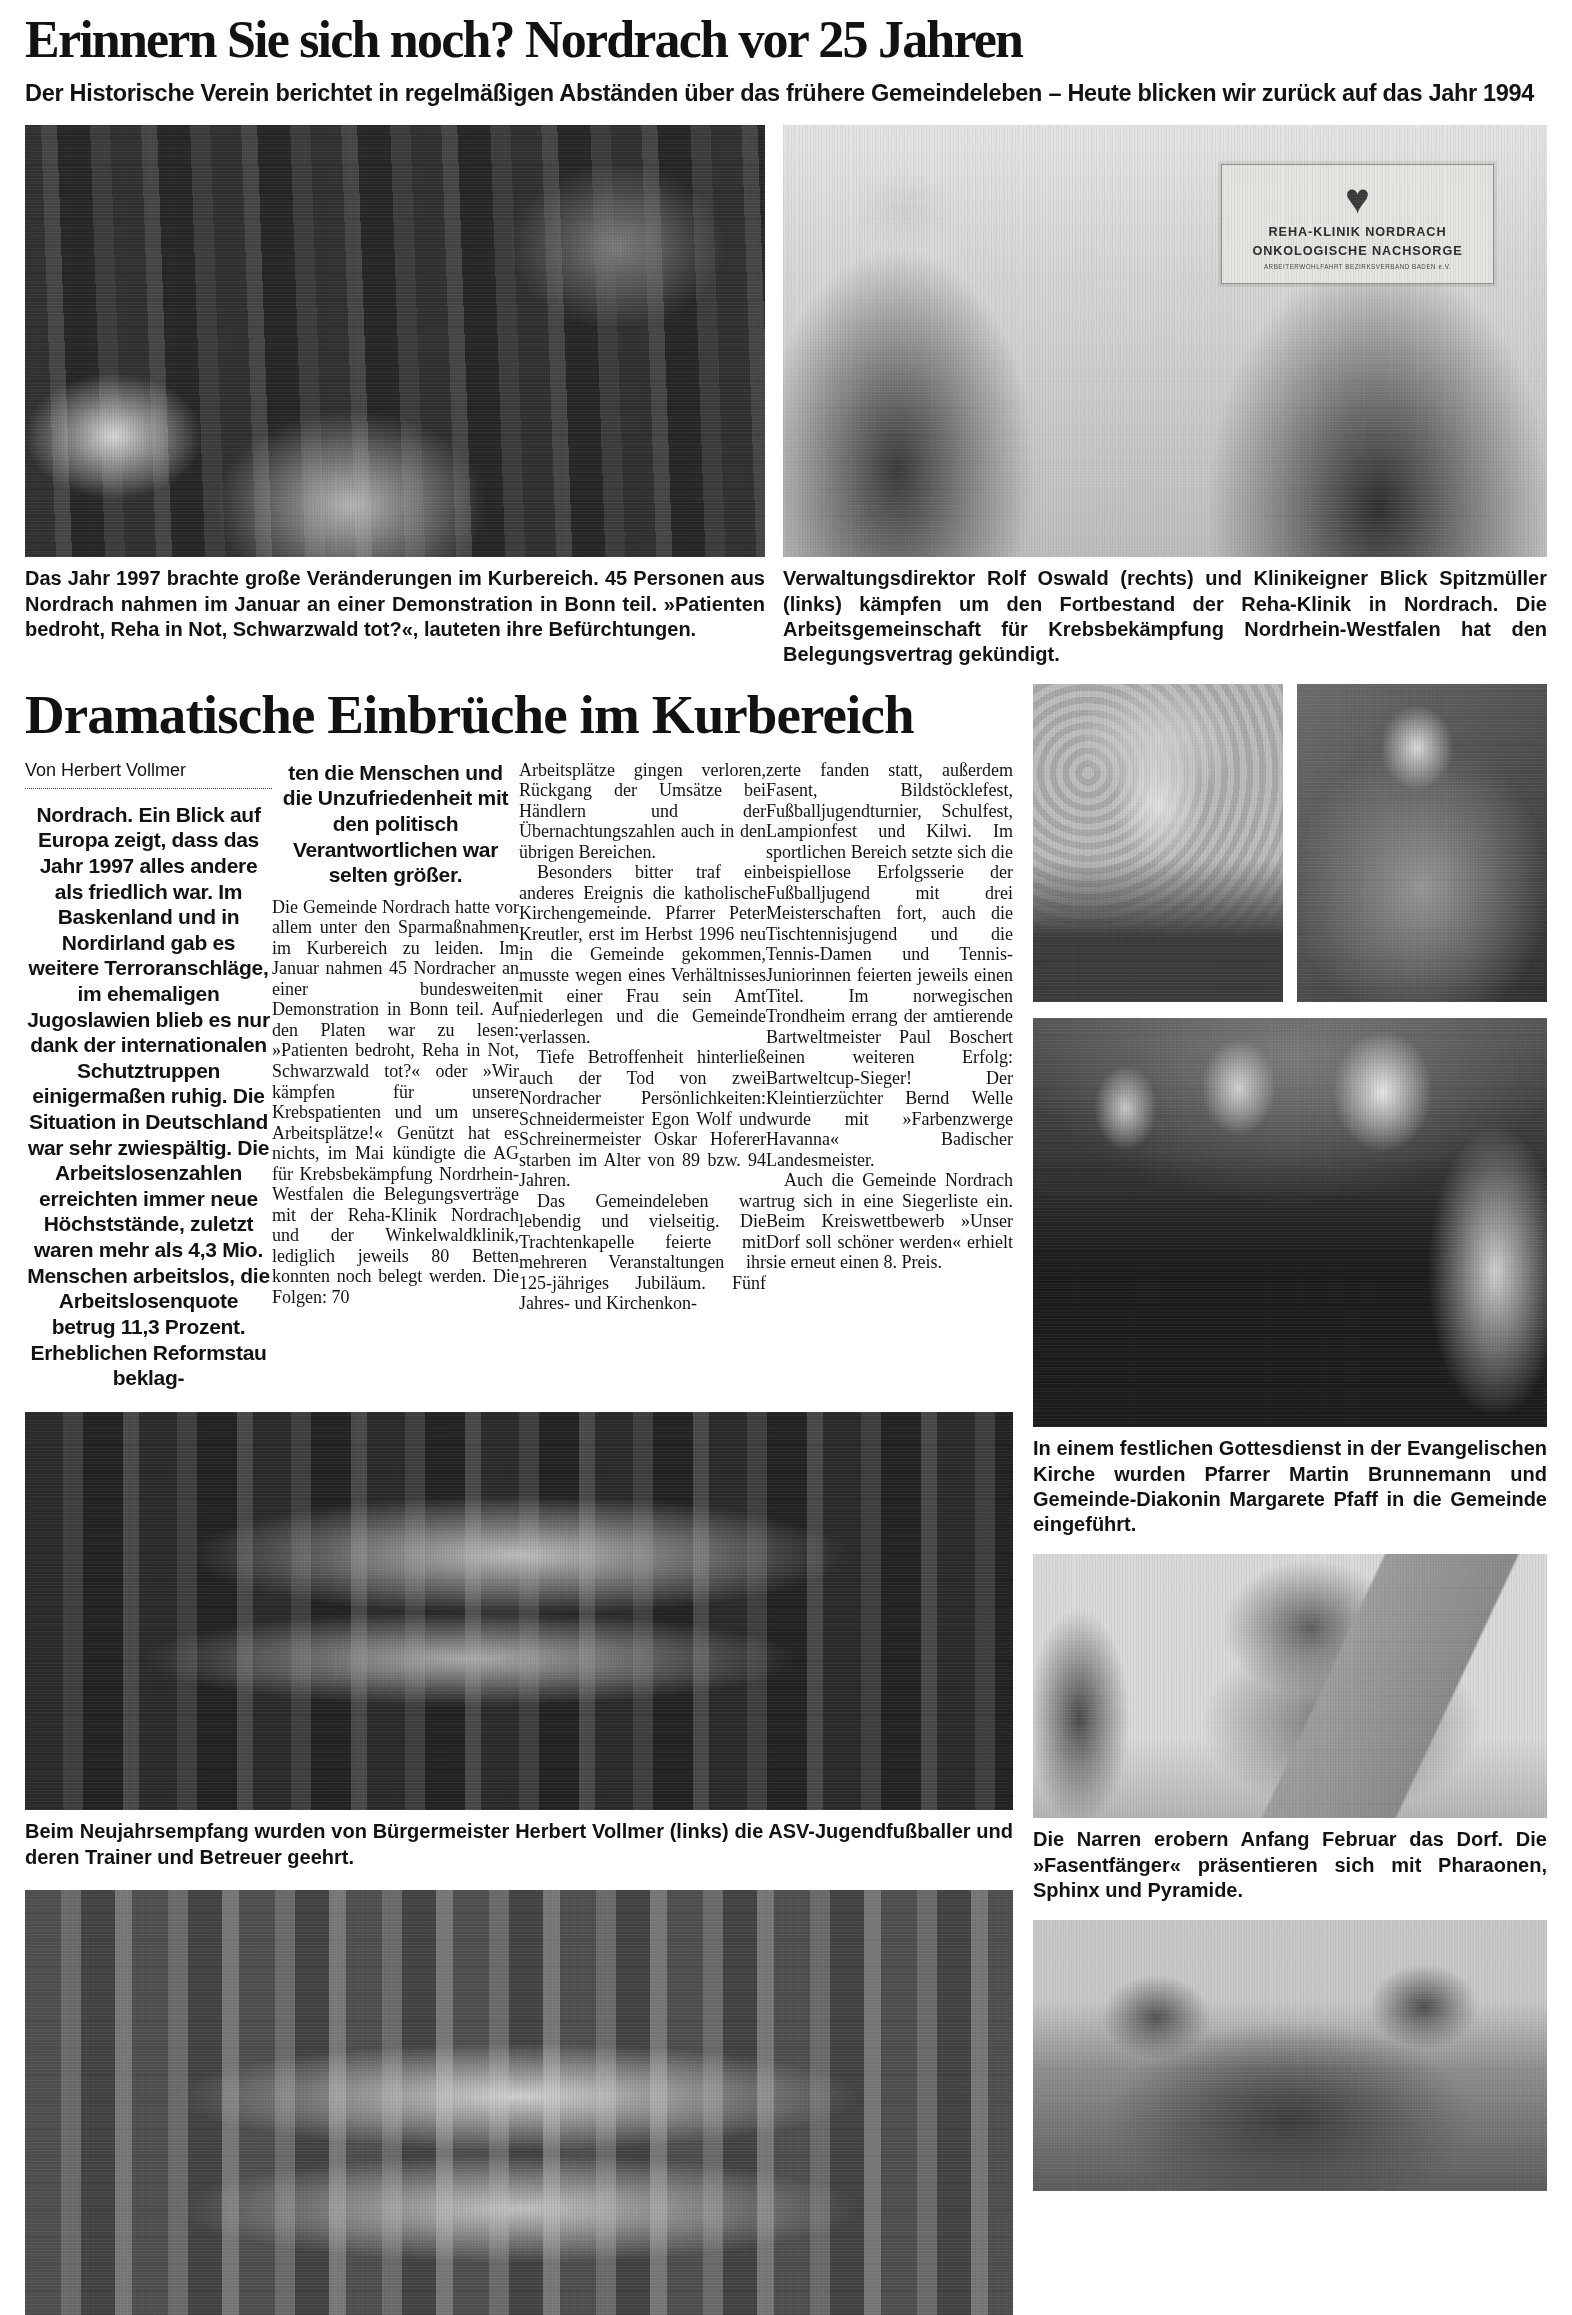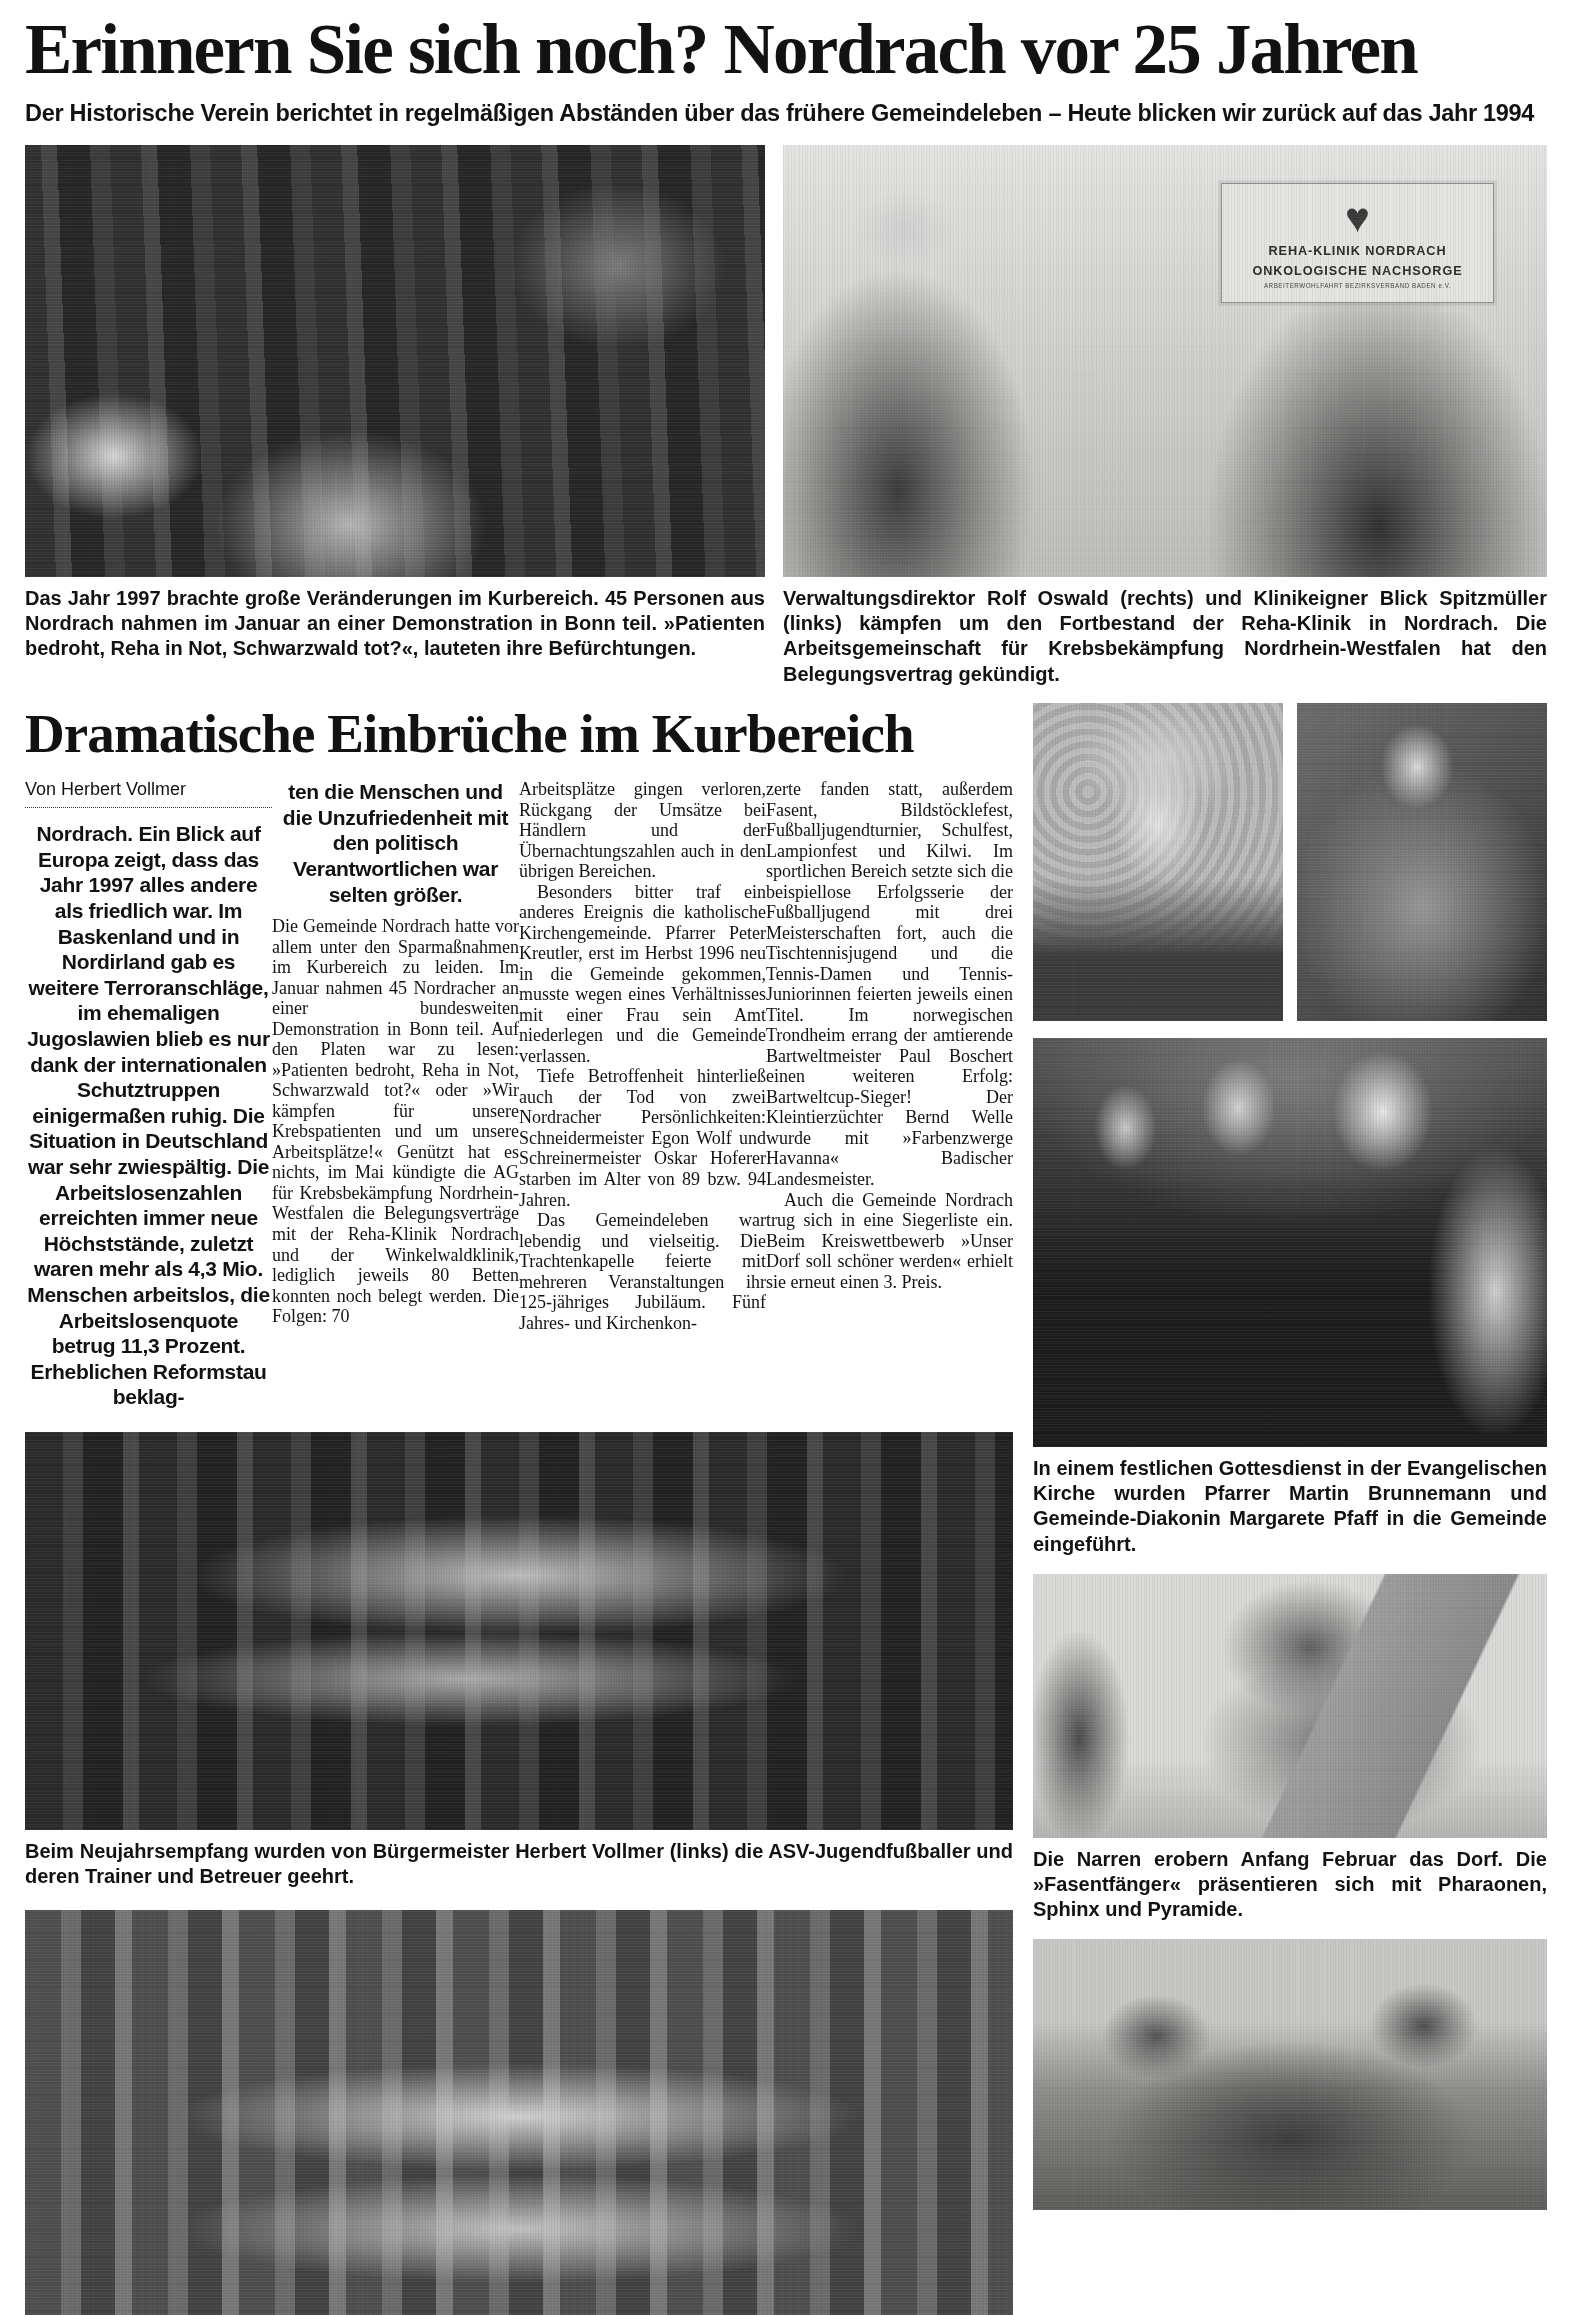--- a/index.html
+++ b/index.html
@@ -1,20 +1,20 @@
 <!DOCTYPE html>
 <html lang="de" style="font-size:14.5px"><head>
 <meta charset="utf-8">
 <style>
   html,body{margin:0;padding:0;background:#ffffff;color:#121212;}
   body{width:1572px;min-height:2316px;font-family:"Liberation Sans",sans-serif;}
   .page{padding:9px 25px 16.3px 25px;box-sizing:border-box;}
 
   
-  h1{font-family:"Liberation Serif",serif;font-weight:700;font-size:71px;line-height:1.02;
+  h1{font-family:"Liberation Serif",serif;font-weight:700;font-size:52px;line-height:1.02;
      margin:3.6px 0 0 0;letter-spacing:-1.8px;white-space:nowrap;}
   .subtitle{font-size:23.5px;font-weight:700;margin:14.5px 0 18px 0;letter-spacing:-0.3px;}
 
   
   .figure{margin:0;}
   .photo{position:relative;overflow:hidden;background:#8a8a8a;}
   .photo::after{content:"";position:absolute;inset:0;pointer-events:none;
      background:repeating-linear-gradient(0deg,rgba(255,255,255,.05) 0 0.9px,transparent 0.9px 2.7px),
                 repeating-linear-gradient(90deg,rgba(0,0,0,.05) 0 0.9px,transparent 0.9px 2.7px);}
   figcaption{font-weight:700;font-size:20px;line-height:1.27;text-align:justify;margin-top:9px;}
@@ -151,21 +151,21 @@
           <div class="body-text">
               <p>Arbeitsplätze gingen verloren, Rückgang der Umsätze bei Händlern und der Übernachtungszahlen auch in den übrigen Bereichen.</p>
               <p>Besonders bitter traf ein anderes Ereignis die katholische Kirchengemeinde. Pfarrer Peter Kreutler, erst im Herbst 1996 neu in die Gemeinde gekommen, musste wegen eines Verhältnisses mit einer Frau sein Amt niederlegen und die Gemeinde verlassen.</p>
               <p>Tiefe Betroffenheit hinterließ auch der Tod von zwei Nordracher Persönlichkeiten: Schneidermeister Egon Wolf und Schreinermeister Oskar Hoferer starben im Alter von 89 bzw. 94 Jahren.</p>
               <p>Das Gemeindeleben war lebendig und vielseitig. Die Trachtenkapelle feierte mit mehreren Veranstaltungen ihr 125-jähriges Jubiläum. Fünf Jahres- und Kirchenkon-</p>
             </div>
         </div>
         <div class="col">
           <div class="body-text">
               <p>zerte fanden statt, außerdem Fasent, Bildstöcklefest, Fußballjugendturnier, Schulfest, Lampionfest und Kilwi. Im sportlichen Bereich setzte sich die beispiellose Erfolgsserie der Fußballjugend mit drei Meisterschaften fort, auch die Tischtennisjugend und die Tennis-Damen und Tennis-Juniorinnen feierten jeweils einen Titel. Im norwegischen Trondheim errang der amtierende Bartweltmeister Paul Boschert einen weiteren Erfolg: Bartweltcup-Sieger! Der Kleintierzüchter Bernd Welle wurde mit »Farbenzwerge Havanna« Badischer Landesmeister.</p>
-              <p>Auch die Gemeinde Nordrach trug sich in eine Siegerliste ein. Beim Kreiswettbewerb »Unser Dorf soll schöner werden« erhielt sie erneut einen 3. Preis.</p>
+              <p>Auch die Gemeinde Nordrach trug sich in eine Siegerliste ein. Beim Kreiswettbewerb »Unser Dorf soll schöner werden« erhielt sie erneut einen 8. Preis.</p>
             </div>
         </div>
       </div>
 
       <figure class="figure fig-newyear">
         <div class="photo photo-newyear"></div>
         <figcaption>Beim Neujahrsempfang wurden von Bürgermeister Herbert Vollmer (links) die ASV-Jugendfußballer und deren Trainer und Betreuer geehrt.</figcaption>
       </figure>
 
       <figure class="figure fig-sportfest">

